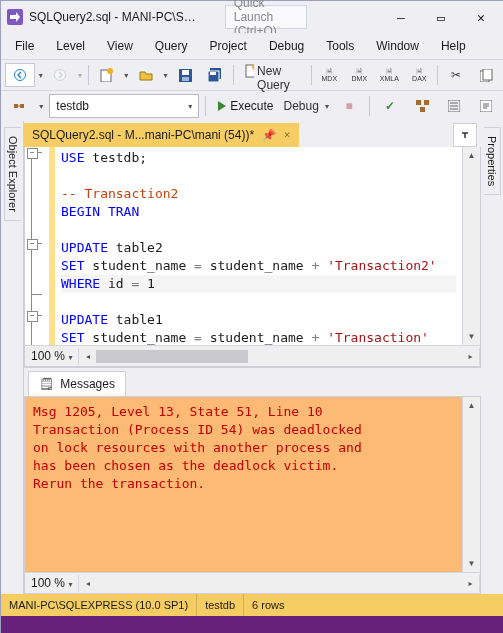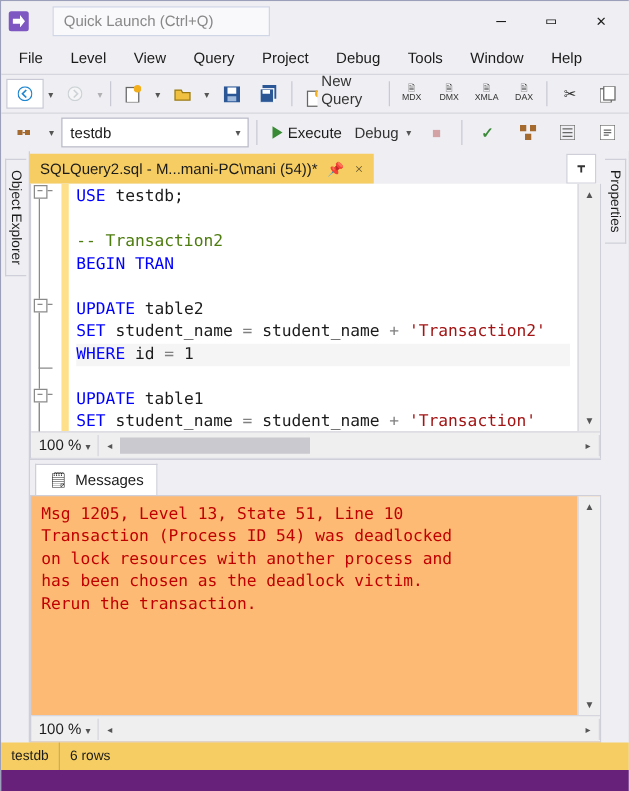--- a/index.html
+++ b/index.html
@@ -1,32 +1,32 @@
 <!DOCTYPE html>
 <html><head>
 <meta charset="utf-8">
 <style>
 html,body{margin:0;padding:0;font-family:"Segoe UI",Arial,sans-serif;font-size:12px;background:#eee;color:#1b1b1b;overflow:hidden}
 .window{width:503px;height:633px;background:#efeef2;display:flex;flex-direction:column;border:1px solid #9b9fb9}
 .titlebar{height:32px;background:#efeef2;display:flex;align-items:center;padding:0 6px;gap:6px}
 .titlebar .appicon{width:16px;height:16px;background:#7e57c2;border-radius:2px;position:relative}
 .titlebar .appicon::after{content:"";position:absolute;inset:3px;background:#fff;clip-path:polygon(0 30%,60% 30%,60% 0,100% 50%,60% 100%,60% 70%,0 70%)}
 .titlebar .title{flex:0 0 auto;font-size:12px;color:#1b1b1b}
-.titlebar .ql{height:22px;background:#f9f9fc;border:1px solid #cfd6e5;color:#888;display:flex;align-items:center;padding:0 8px;margin-left:13px;flex:1;max-width:164px}
+.titlebar .ql{height:22px;background:#f9f9fc;border:1px solid #cfd6e5;color:#888;display:flex;align-items:center;padding:0 8px;margin-left:23px;flex:1;max-width:164px}
 .titlebar .spacer{flex:1}
 .titlebar .winbtn{width:34px;height:24px;display:flex;align-items:center;justify-content:center;color:#1b1b1b;font-size:13px;font-family:Consolas,monospace}
 .menubar{height:26px;display:flex;align-items:center;padding:0 4px;gap:2px;background:#efeef2}
 .menubar span{padding:3px 10px;color:#1b1b1b}
 .toolbar{height:30px;display:flex;align-items:center;padding:0 4px;gap:2px;background:#efeef2;border-top:1px solid #d6d6de}
 .tbtn{height:22px;min-width:22px;display:flex;align-items:center;justify-content:center;padding:0 3px;color:#333;position:relative}
 .tbtn.navback{background:#fff;border:1px solid #c9c9d6}
 .tbtn svg{display:block}
 .dropdown-caret{width:10px;display:flex;align-items:center;justify-content:center;color:#555;font-size:8px}
 .sep{width:1px;height:20px;background:#c9c9d6;margin:0 2px}
-.newq{display:flex;align-items:flex-end;gap:3px;padding:0 6px}
+.newq{display:flex;align-items:flex-start;gap:3px;padding:0 6px}
 .toolbar2{height:30px;display:flex;align-items:center;padding:0 4px;gap:4px;background:#efeef2;border-top:1px solid #d6d6de}
 .dbcombo{height:22px;width:164px;background:#fff;border:1px solid #b8b8c7;display:flex;align-items:center;padding:0 6px;justify-content:space-between}
 .exec{display:flex;align-items:center;gap:4px;padding:0 6px;height:22px}
 .exec .play{width:0;height:0;border-left:8px solid #388a34;border-top:5px solid transparent;border-bottom:5px solid transparent}
 .body{flex:1;display:flex;min-height:0}
 .sidetab{width:22px;background:#efeef2;border-right:1px solid #cfcfda;display:flex;align-items:flex-start;justify-content:center;padding-top:6px}
 .sidetab span{writing-mode:vertical-rl;font-size:11px;background:#efeef2;border:1px solid #cfcfda;border-right:none;padding:8px 2px;color:#1b1b1b}
 .sidetab.right span{border-left:none;border-right:1px solid #cfcfda}
 .center{flex:1;display:flex;flex-direction:column;min-width:0}
 .doctabs{height:26px;background:#efeef2;display:flex;align-items:flex-end}
@@ -36,21 +36,21 @@
 .editor-wrap{flex:1;display:flex;flex-direction:column;min-height:0;border:1px solid #cfcfda;border-top:none;background:#fff}
 .editor{flex:1;display:flex;min-height:0;overflow:hidden;position:relative}
 .gutter{width:24px;background:#fff;border-right:none;position:relative}
 .outline{position:absolute;left:6px;top:4px;bottom:4px;width:10px}
 .og{position:absolute;left:0;width:10px;border-left:1px solid #8a8a8a;border-top:1px solid #8a8a8a;border-bottom:1px solid #8a8a8a}
 .og::before{content:"";position:absolute;left:-5px;top:-5px;width:9px;height:9px;background:#fff;border:1px solid #8a8a8a}
 .og::after{content:"";position:absolute;left:-2px;top:-1px;width:4px;height:1px;background:#8a8a8a}
 .changebar{width:6px;background:#ffe08a}
 .code{flex:1;padding:2px 6px;font-family:Consolas,monospace;font-size:13px;line-height:18px;white-space:pre;overflow:hidden;position:relative}
 .kw{color:#0000ff}
-.cm{color:#4d7c0f}
+.cm{color:#c2410c}
 .str{color:#a31515}
 .gray{color:#808080}
 .currentline{background:#f5f5f5;display:inline-block;width:100%}
 .vscroll{width:17px;background:#efefef;border-left:1px solid #d6d6de;position:relative}
 .vscroll .up,.vscroll .down{position:absolute;left:0;right:0;height:17px;display:flex;align-items:center;justify-content:center;font-size:8px;color:#555}
 .vscroll .up{top:0}.vscroll .down{bottom:0}
 .zoomrow{height:20px;display:flex;align-items:center;border-top:1px solid #d6d6de;background:#efefef}
 .zoomrow .pct{padding:0 6px}
 .zoomrow .hscroll{flex:1;height:17px;background:#efefef;border-left:1px solid #d6d6de;border-right:1px solid #d6d6de;position:relative}
 .zoomrow .hscroll .thumb{position:absolute;left:17px;top:2px;bottom:2px;width:38%;background:#c9c9cf}
@@ -67,20 +67,21 @@
 .caret{font-size:8px;color:#555}
 .tick{color:#3a8a3a;font-weight:bold}
 </style>
 </head>
 <body>
 
 <div class="window">
 
   <div class="titlebar">
     <div class="appicon"></div>
+    <div class="title">SQLQuery2.sql - MANI-PC\S…</div>
     <div class="ql">
         <span>Quick Launch (Ctrl+Q)</span>
       </div>
     <div class="spacer"></div>
     <div class="winbtn">—</div>
     <div class="winbtn">▭</div>
     <div class="winbtn">✕</div>
   </div>
 
   <div class="menubar">
@@ -287,17 +288,18 @@
         </div>
       </div>
     </div>
 
     <div class="sidetab right">
         <span>Properties</span>
       </div>
   </div>
 
   <div class="statusbar">
+    <div>MANI-PC\SQLEXPRESS (10.0 SP1)</div>
     <div>testdb</div>
     <div style="border-right:none">6 rows</div>
   </div>
   <div class="statuslast"></div>
 </div>
 
 </body></html>

